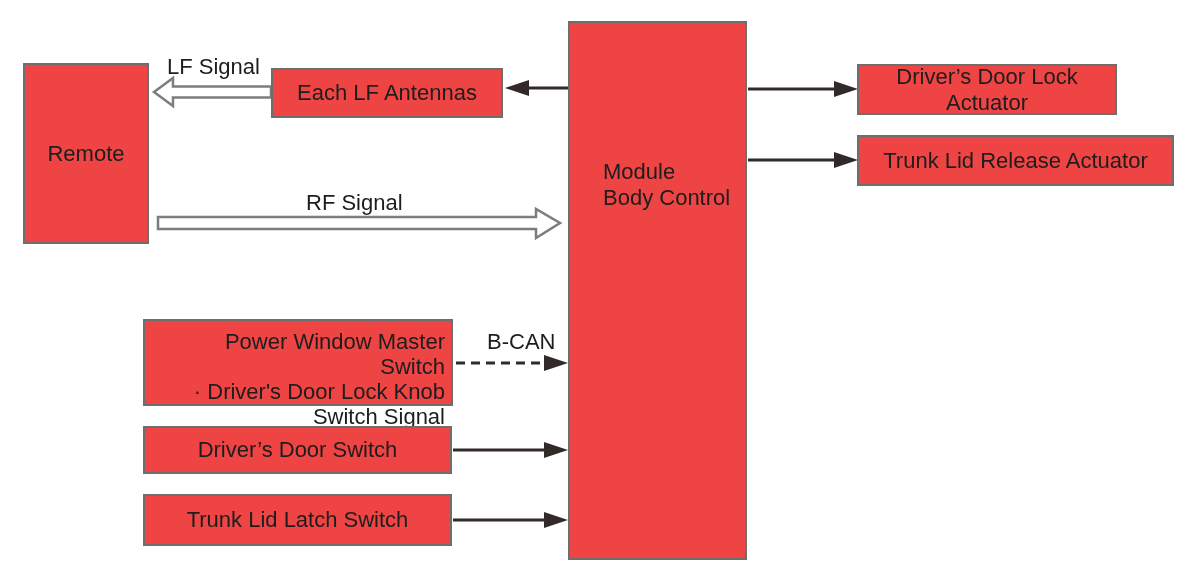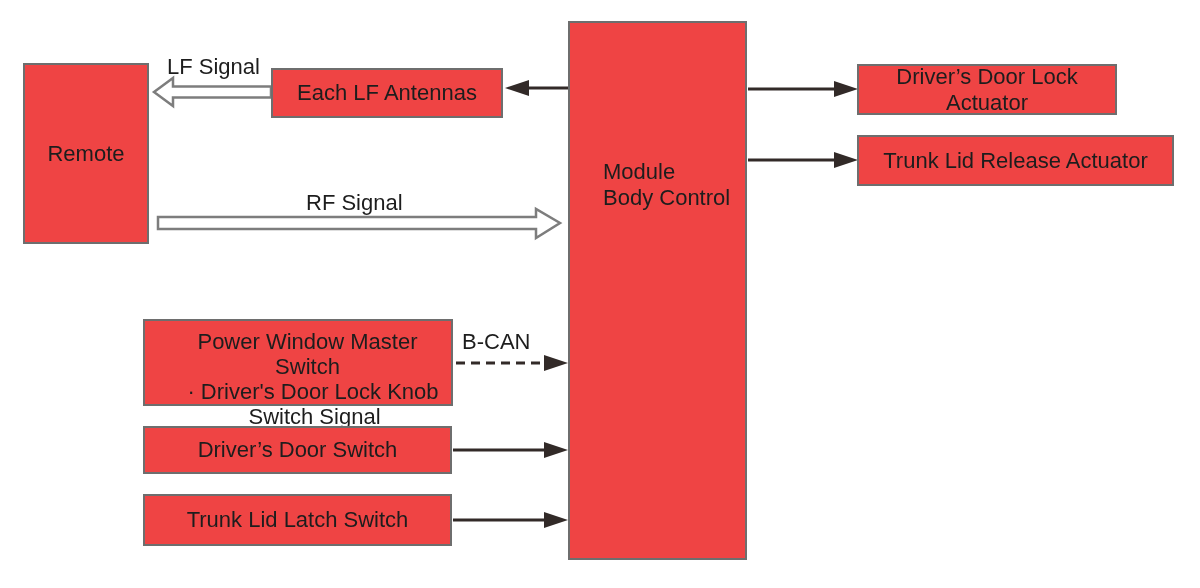--- a/index.html
+++ b/index.html
@@ -35,35 +35,35 @@
   .node-antennas{left:271px;top:68px;width:232px;height:50px;}
   .node-bcm{left:568px;top:21px;width:179px;height:539px;display:block;}
   .bcm-label{
     position:absolute;left:33px;top:136px;
     text-align:left;line-height:1.2;
   }
   .node-ddla{left:857px;top:64px;width:260px;height:51px;}
   .node-tlra{left:857px;top:135px;width:317px;height:51px;}
   .node-pwms{
     left:143px;top:319px;width:310px;height:87px;
-    display:block;text-align:center;
+    display:block;text-align:right;
     padding:9px 6px 0 25px;line-height:1.13;
   }
   .pwms-line2{margin-left:11px;}
   .pwms-line3{margin-left:14px;}
   .node-dds{left:143px;top:426px;width:309px;height:48px;}
   .node-tlls{left:143px;top:494px;width:309px;height:52px;}
   .edge-label{
     position:absolute;
     white-space:nowrap;
     line-height:1;
   }
   .label-lf{left:167px;top:56px;}
   .label-rf{left:306px;top:192px;}
-  .label-bcan{left:462px;top:331px;}
+  .label-bcan{left:487px;top:331px;}
   svg.arrow-layer{
     position:absolute;left:0;top:0;width:1200px;height:588px;
   }
 </style>
 </head>
 <body>
 
 <div class="canvas">
 
   <svg class="arrow-layer" viewBox="0 0 1200 588" xmlns="http://www.w3.org/2000/svg">

